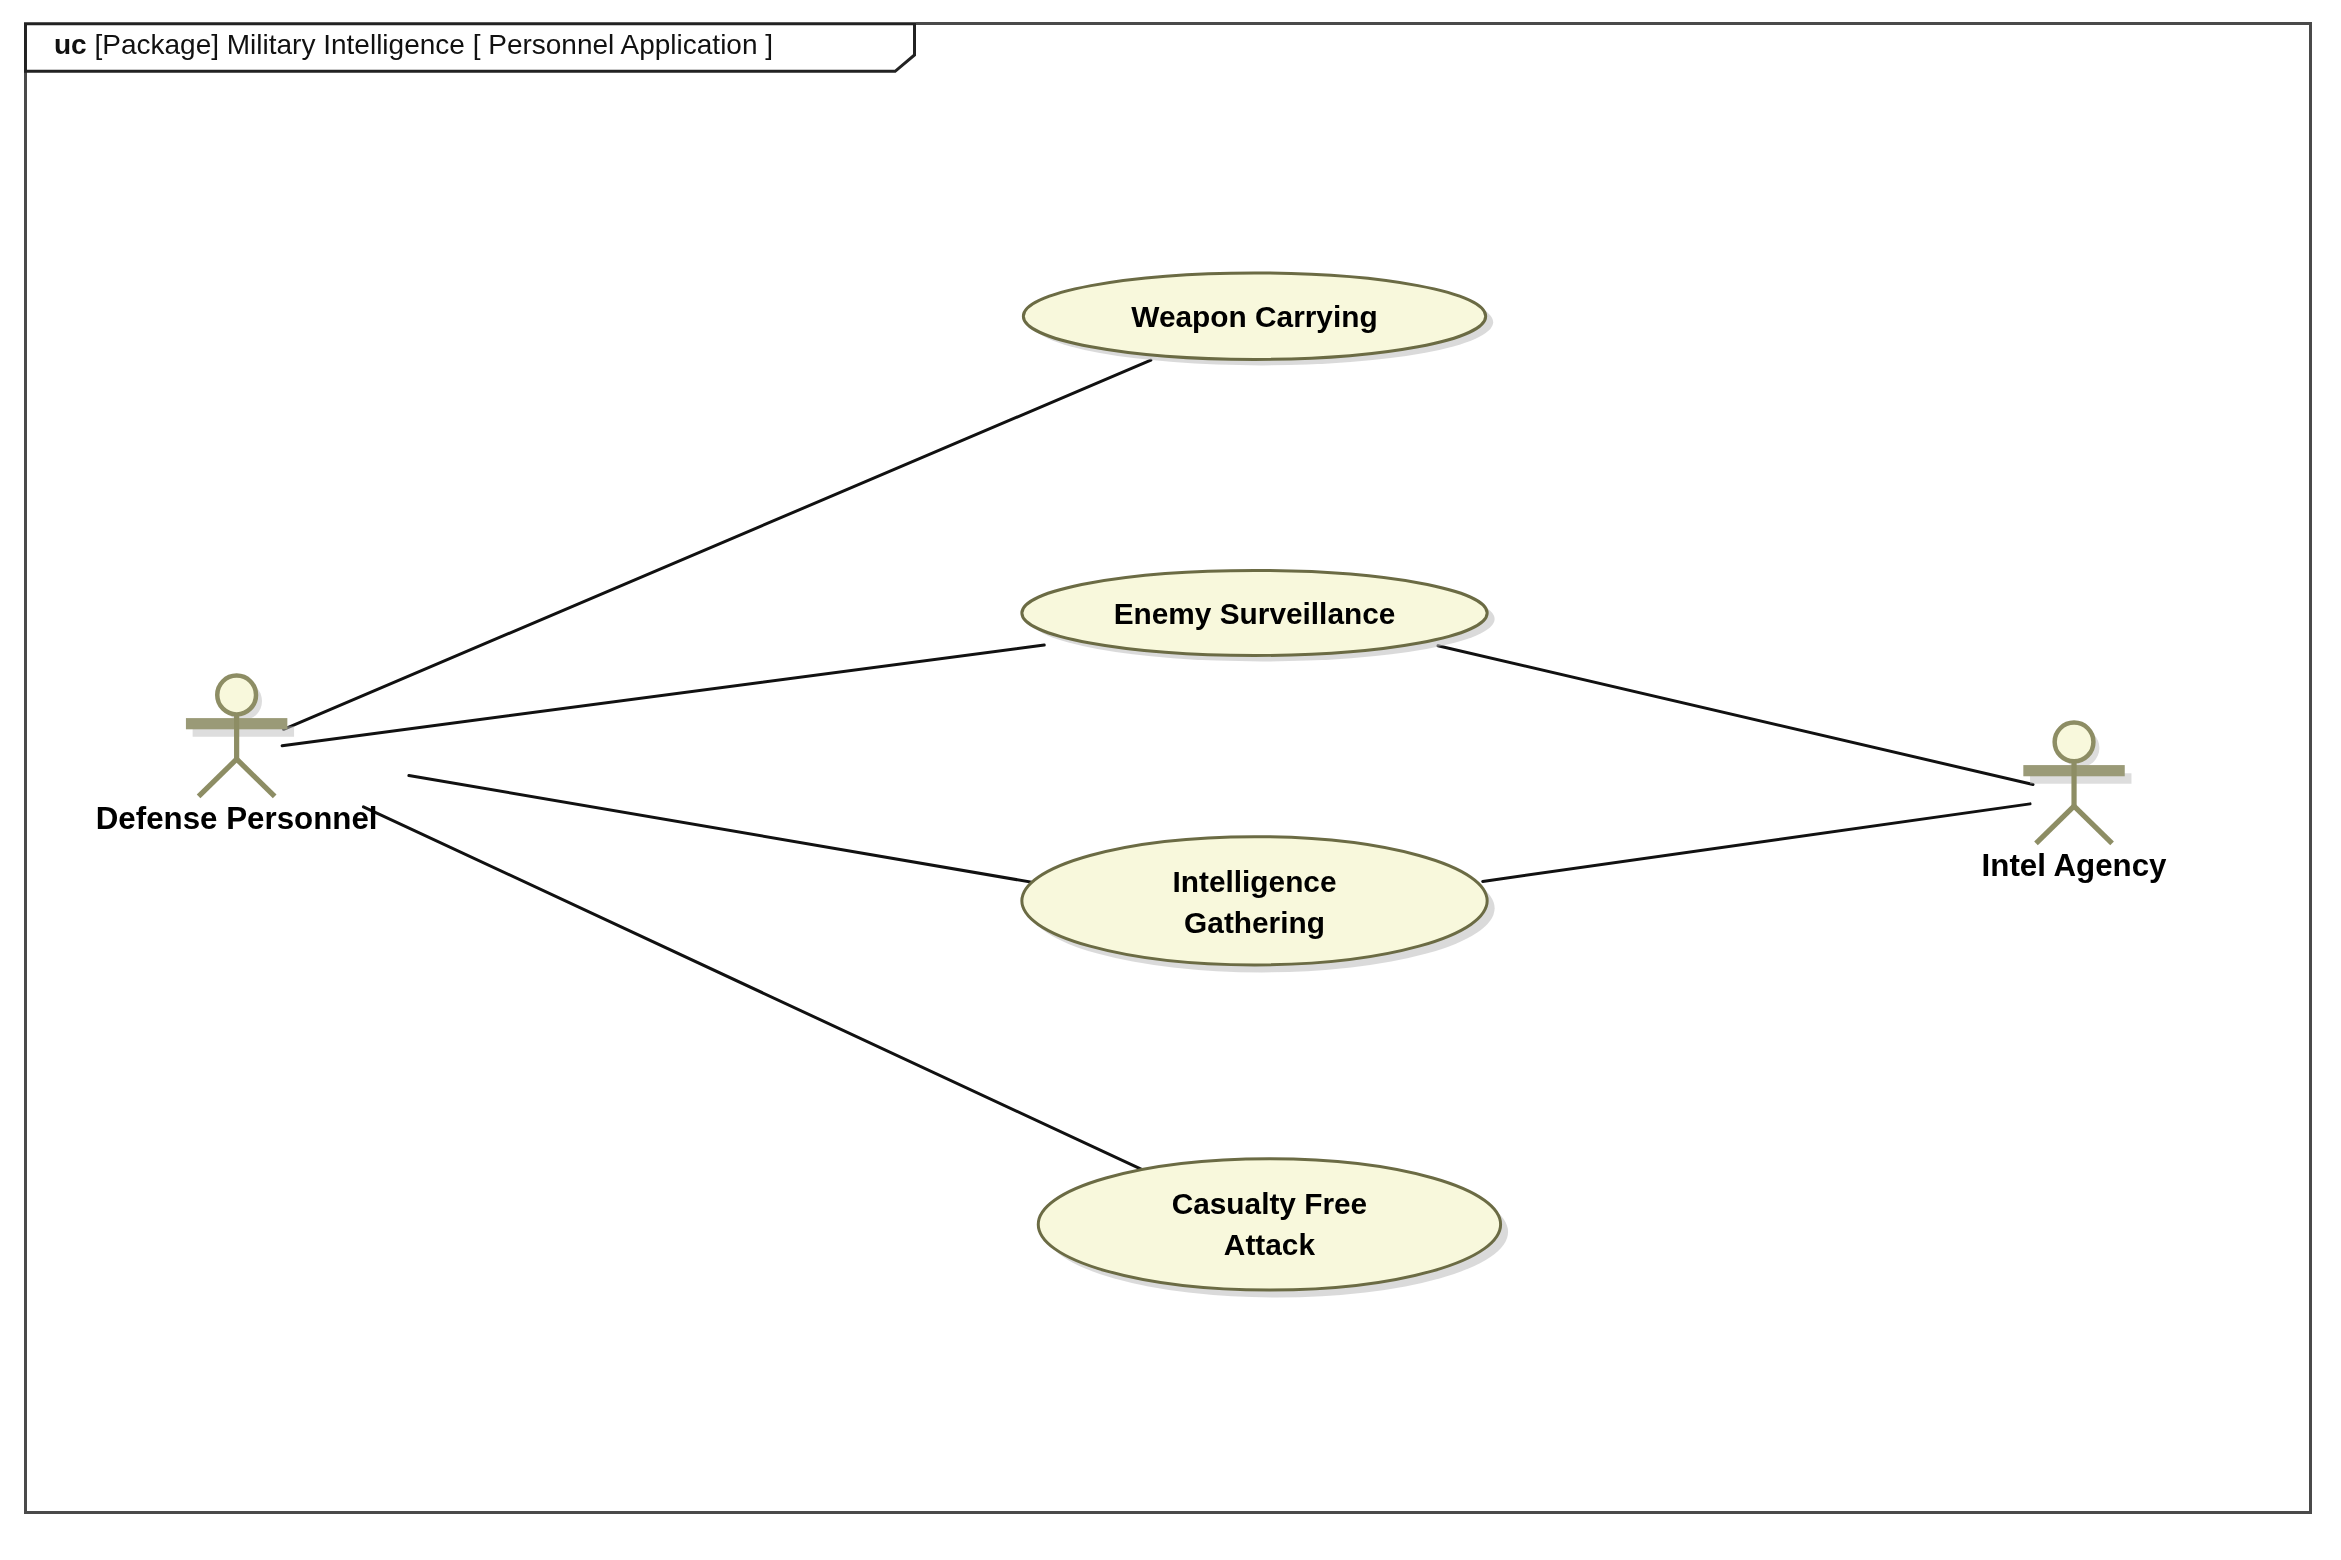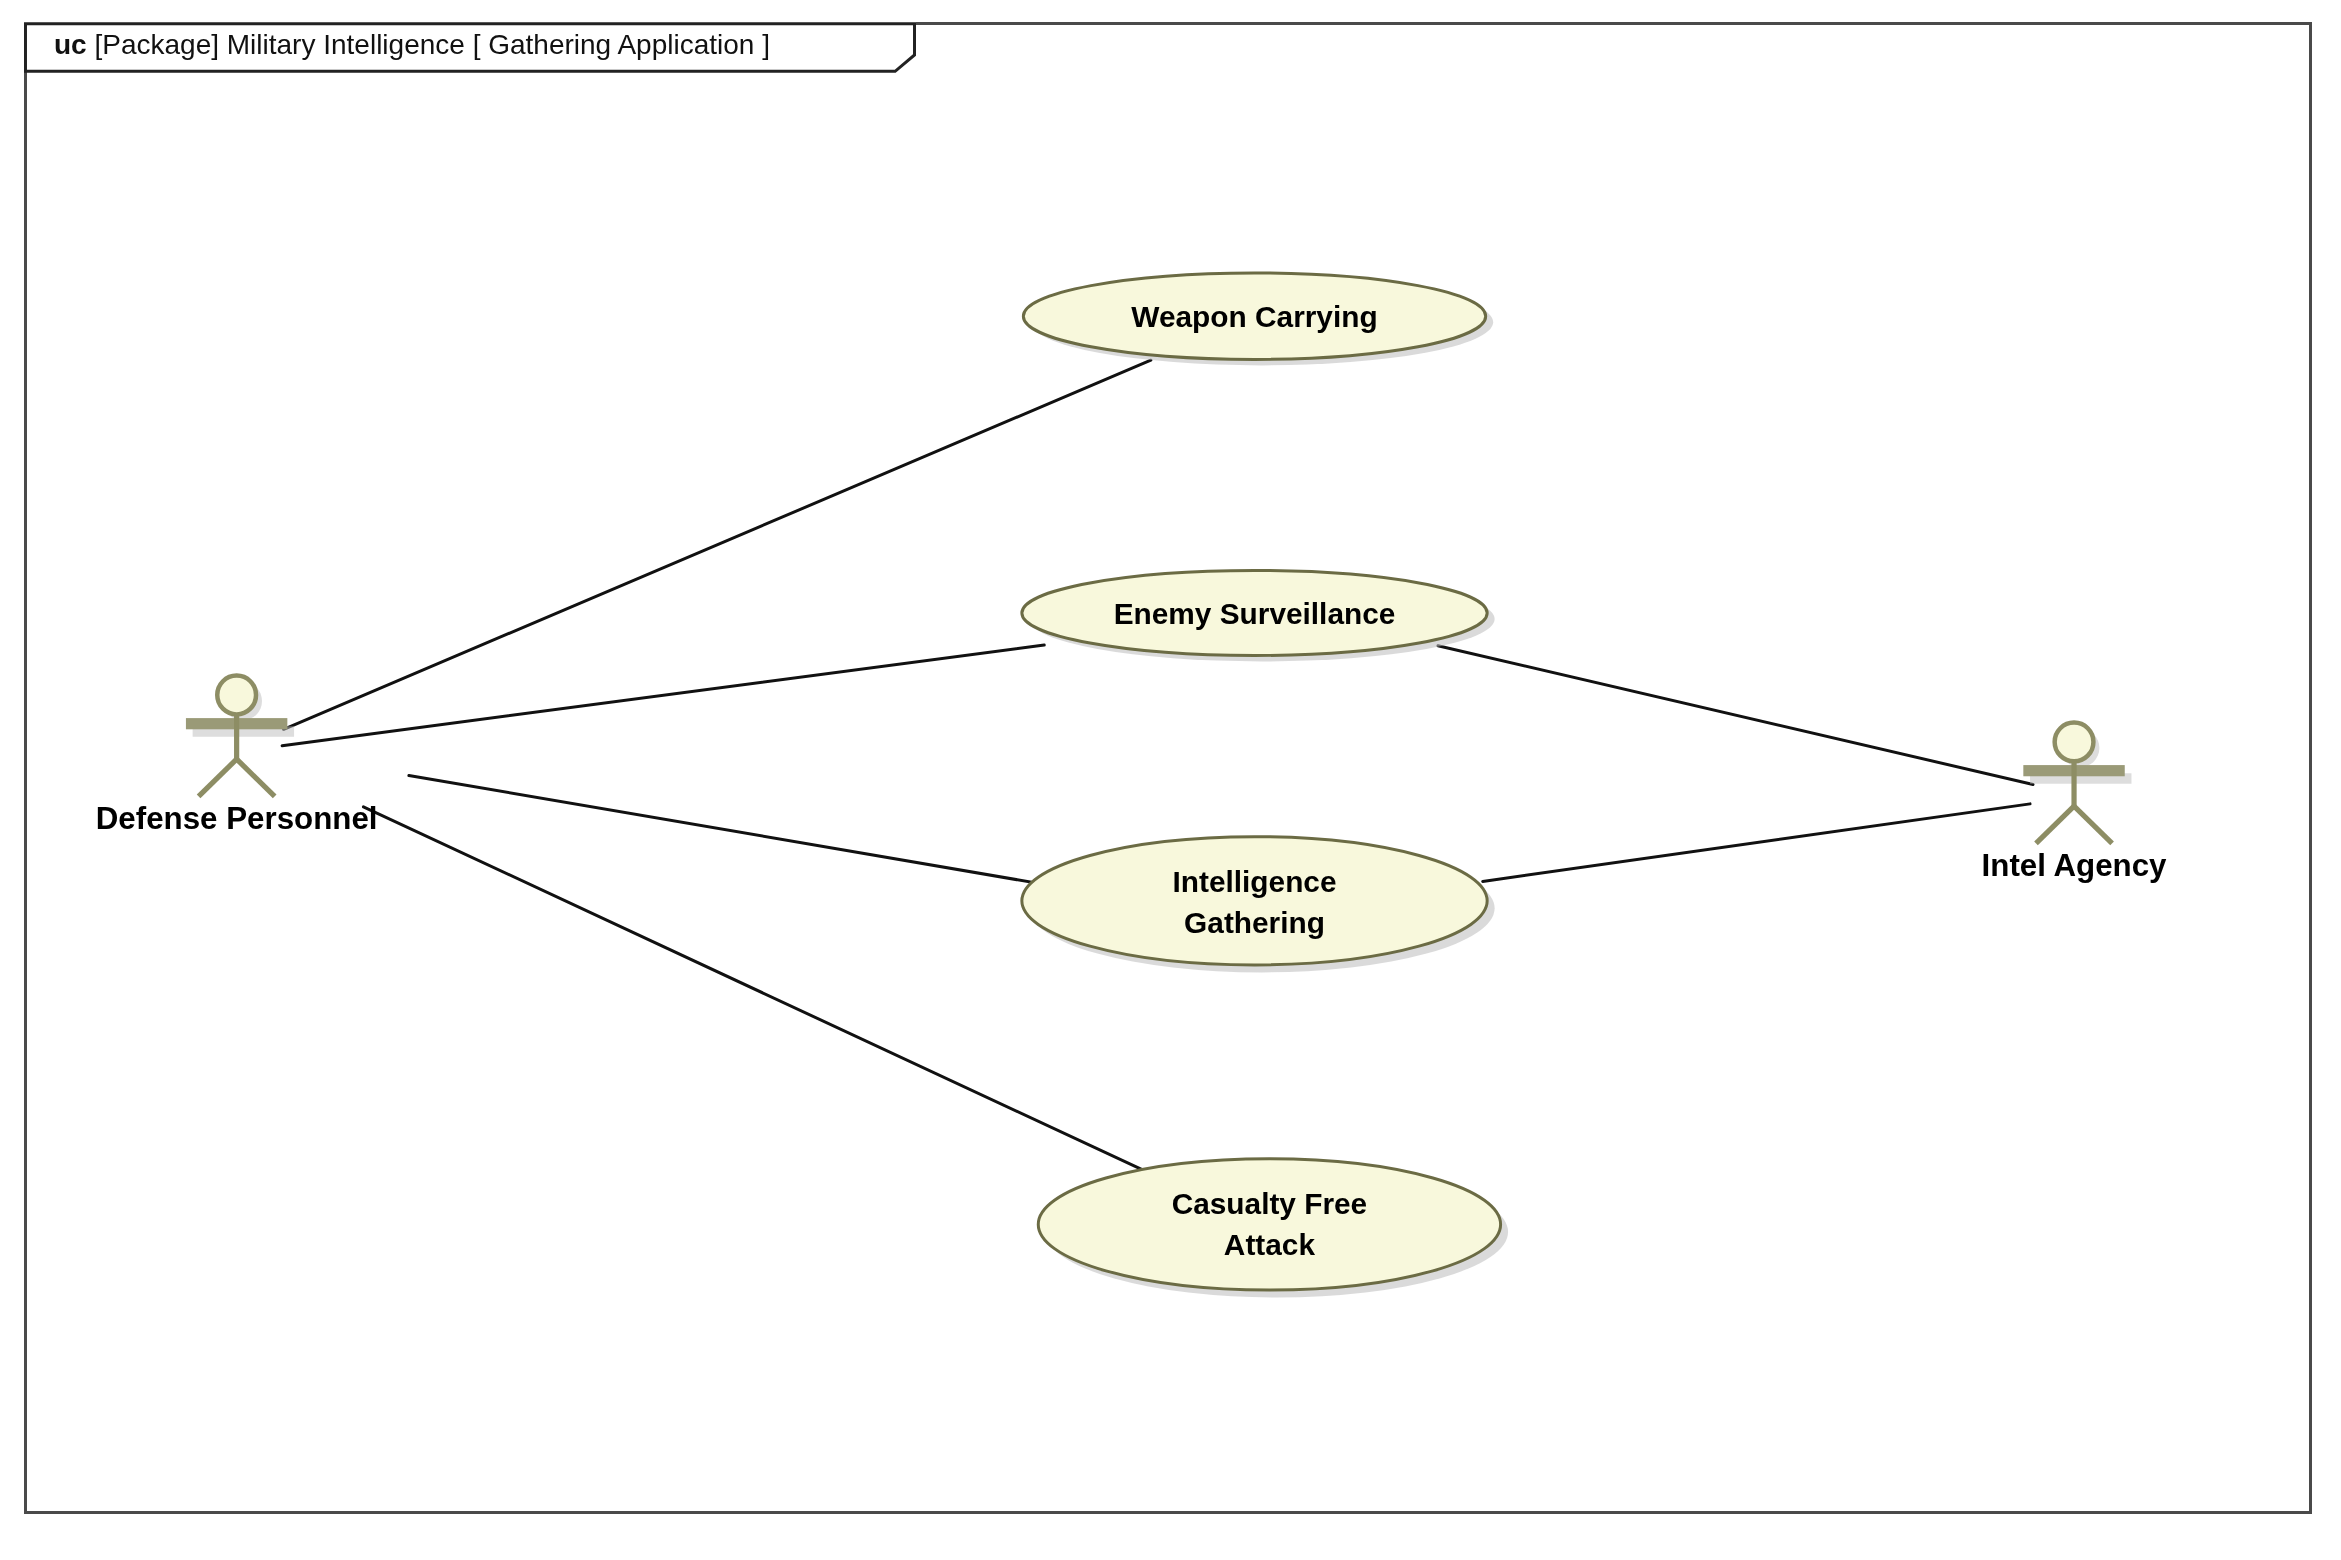--- a/index.html
+++ b/index.html
@@ -129,21 +129,21 @@
 
 <div id="canvas">
 
   <div id="frame"></div>
 
   <div id="title-tab" style="width:892px;">
     <svg id="title-tab-svg" width="892" height="51" viewBox="0 0 1196 68">
       <path d="M 2 2 L 1194 2 L 1194 44 L 1168 66 L 2 66 Z" fill="#ffffff" stroke="#222222" stroke-width="4"></path>
     </svg>
     <div id="title-text">
-      <span class="kw">uc</span><span>&nbsp;</span><span>[Package] Military Intelligence</span><span>&nbsp;</span><span>[ Gathering Application ]</span>
+      <span class="kw">uc</span><span>&nbsp;</span><span>[Package] Military Intelligence</span><span>&nbsp;</span><span>[ Personnel Application ]</span>
     </div>
   </div>
 
   <svg id="edge-layer" viewBox="0 0 3140 2092">
 
     <line class="edge-line" x1="380" y1="978" x2="1543" y2="483"></line>
 
     <line class="edge-line" x1="378" y1="1000" x2="1400" y2="865"></line>
 
     <line class="edge-line" x1="548" y1="1040" x2="1412" y2="1188"></line>

